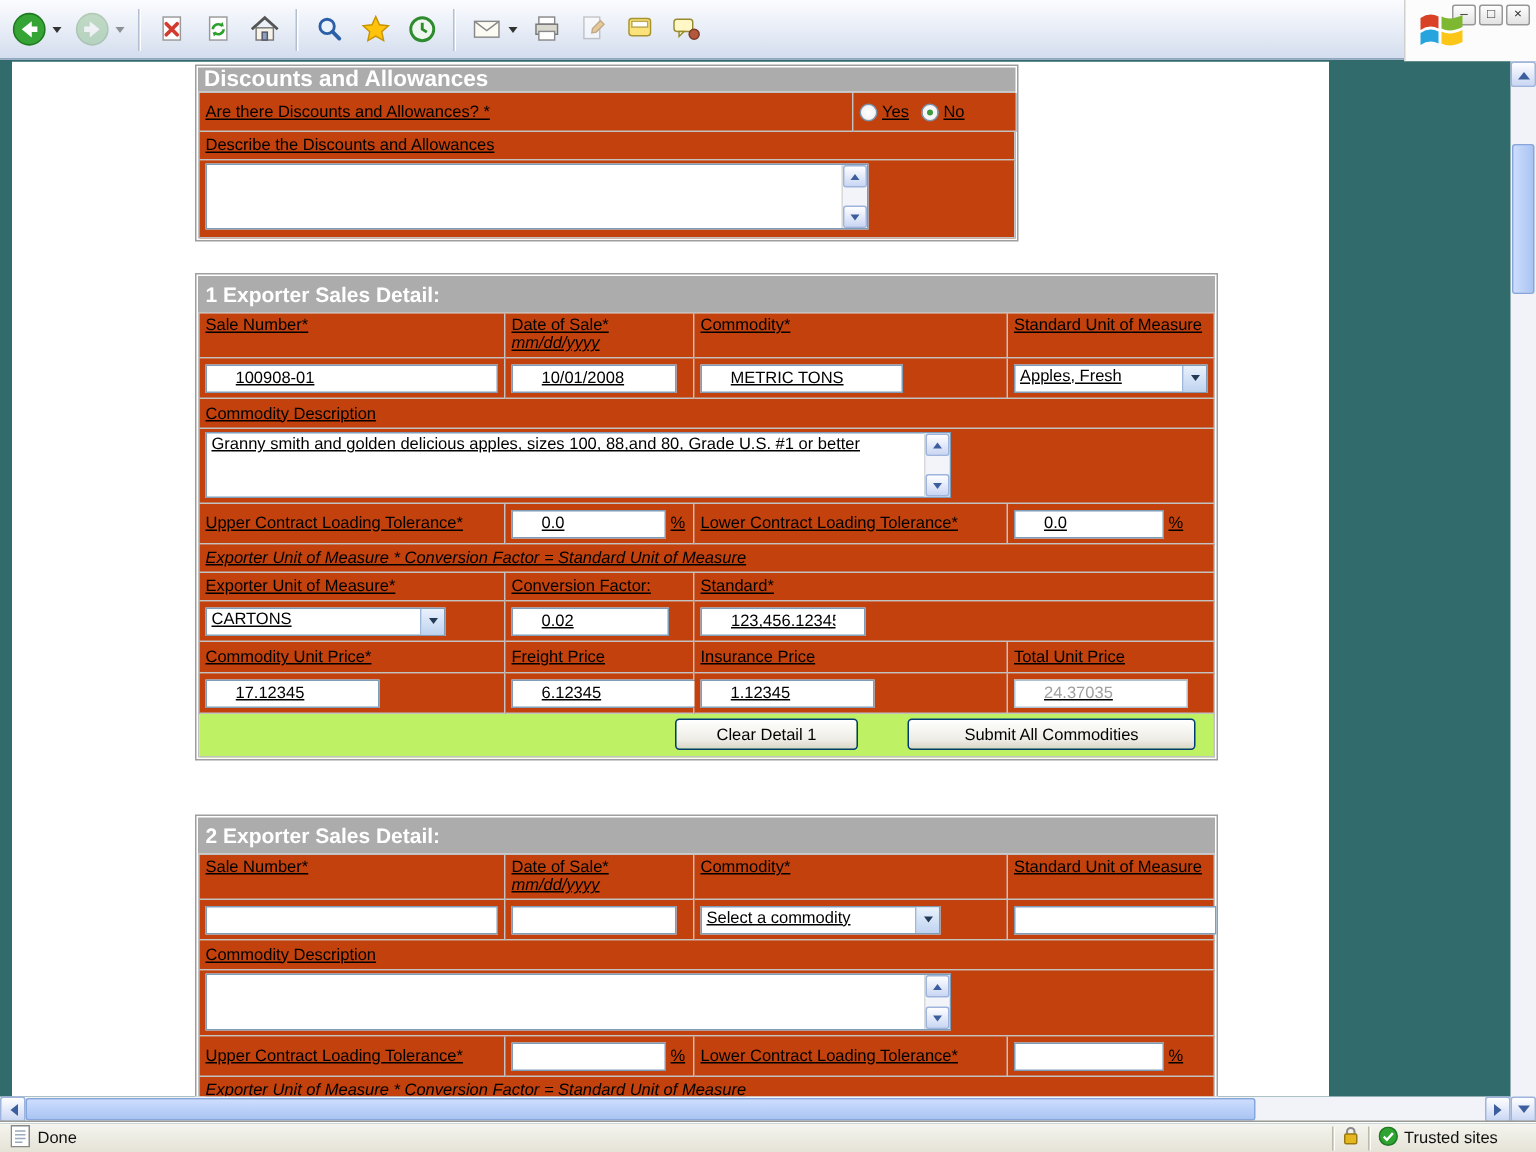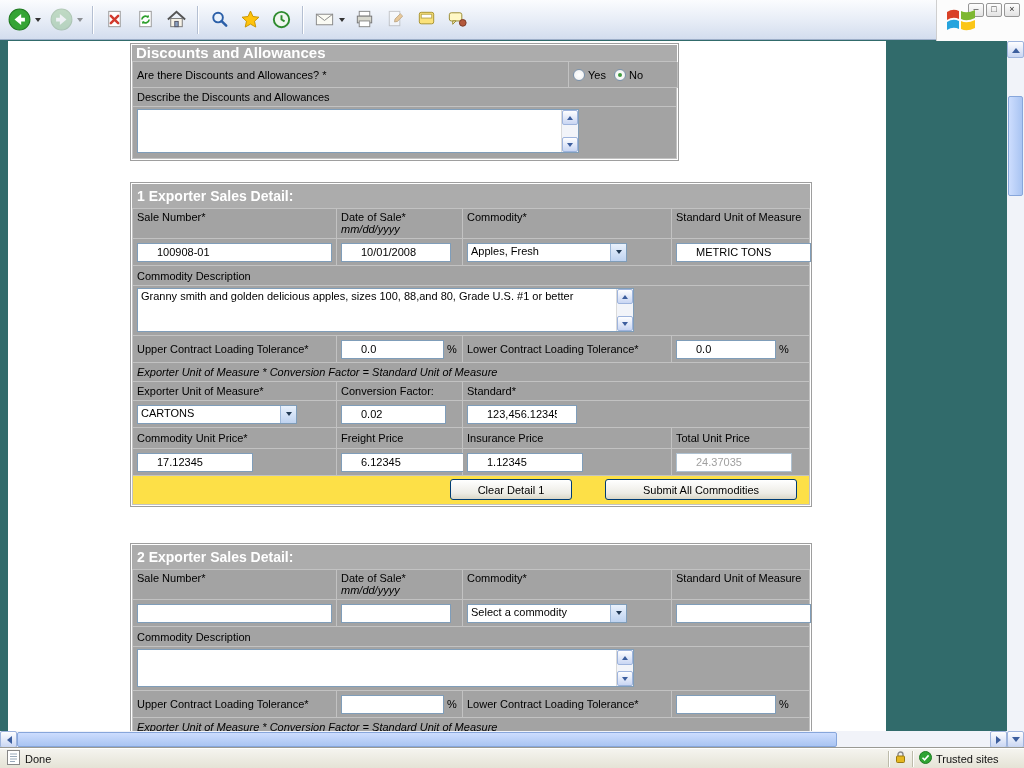--- a/index.html
+++ b/index.html
@@ -41,23 +41,23 @@
   .sec-hdr { background:#ACACAC; color:#FFF; font-weight:bold; }
   .sec-hdr.small { height:16px; font-size:15px; line-height:16px; padding:0 4px; }
   .sec-hdr.big { height:24px; font-size:14px; line-height:24px; padding:0 5px; }
 
   .tbl { border-top:1px solid #C2C2C2; border-left:1px solid #C2C2C2; }
   .row { display:grid; }
   .g4 { grid-template-columns:204px 126px 209px 138px; }
   .g3 { grid-template-columns:204px 126px 347px; }
   .g2d { grid-template-columns:436px 109px; }
   .full { grid-template-columns:1fr; }
-  .c { border-right:1px solid #C2C2C2; border-bottom:1px solid #C2C2C2; background:#a3a3a3;
+  .c { border-right:1px solid #C2C2C2; border-bottom:1px solid #C2C2C2; background:#c2410c;
        padding:2px 4px; display:flex; align-items:center; gap:3px; min-width:0;
-       font-size:11px; color:#000; }
+       font-size:11px; color:#000;text-decoration:underline; }
   .c.top { display:block; padding-top:2px; } .r19>.c{height:19px} .r20>.c{height:20px} .r21>.c{height:21px}
   .r26>.c{height:26px} .r27>.c{height:27px} .r30>.c{height:30px}
   .r44>.c{height:44px} .r50>.c{height:50px} .r52>.c{height:52px}
   .it { font-style:italic; }
 
   
   .txt { height:19px; border:1px solid #7F9DB9; background:#FFF; color:#000;
          font:11px "Liberation Sans",sans-serif; padding:1px 19px; }
   .txt.dis { color:#A0A0A0; border-color:#AEC1D1; }
   .w100{width:100px}.w103{width:103px}.w105{width:105px}.w110{width:110px}.w113{width:130px}
@@ -78,21 +78,21 @@
   .fta { border:1px solid #7F9DB9; background:#FFF; display:flex; }
   .fta-text { flex:1; padding:1px 3px; font-size:11px; line-height:13px; overflow:hidden; }
   .fta-sb { width:17px; background:#F2F4F9; border-left:1px solid #DADADA;
             display:flex; flex-direction:column; justify-content:space-between; }
   .fta-btn { height:15px; background:linear-gradient(#FEFEFF,#C9D6F3); border:1px solid #9EB4DD;
              border-radius:2px; display:flex; align-items:center; justify-content:center; }
   .xp-btn { height:21px; border:1px solid #003C74; border-radius:3px;
             background:linear-gradient(180deg,#FFFFFF,#EDECE5 70%,#DAD7C7);
             font:11px "Liberation Sans",sans-serif; color:#000; }
   .btnrow { display:flex; justify-content:flex-end; gap:33px; padding:3px 12px 4px 0;
-            border-right:1px solid #C2C2C2; border-bottom:1px solid #C2C2C2; background:#fde047; }
+            border-right:1px solid #C2C2C2; border-bottom:1px solid #C2C2C2; background:#bef264; }
   .bw1{width:122px} .bw2{width:192px}
 
   
   .vscroll { position:absolute; top:41px; right:0; width:17px; bottom:20px; background:#F1F3F9; }
   .hscroll { position:absolute; left:0; right:17px; bottom:20px; height:17px; background:#F1F3F9; }
   .sb-btn { position:absolute; width:17px; height:17px; background:linear-gradient(#FEFEFF,#C9D6F3);
             border:1px solid #9EB4DD; border-radius:2px; display:flex; align-items:center; justify-content:center; }
   .sb-up{top:0;left:0} .sb-dn{bottom:0;left:0} .sb-lf{left:0;top:0} .sb-rt{right:0;top:0}
   .tri { width:0; height:0; }
   .t-up{border:4px solid transparent;border-bottom:5px solid #3C5E9E;margin-top:-3px}
@@ -306,30 +306,30 @@
               <div class="c top"><span>Standard Unit of Measure</span></div>
             </div>
             <div class="row g4 r27">
               <div class="c">
                   <input class="txt w197" value="100908-01" style="">
                 </div>
               <div class="c">
                   <input class="txt w110" value="10/01/2008" style="">
                 </div>
               <div class="c">
+                  <input class="txt w135" value="METRIC TONS" style="">
+                </div>
+              <div class="c">
                 <div class="combo w160">
                   <span class="combo-text">Apples, Fresh</span>
                   <span class="combo-btn">
                       <span class="tri-d"></span>
                     </span>
                 </div>
               </div>
-              <div class="c">
-                  <input class="txt w135" value="METRIC TONS" style="">
-                </div>
             </div>
             <div class="row full r20">
               <div class="c">
                   <span>Commodity Description</span>
                 </div>
             </div>
             <div class="row full r50">
               <div class="c top">
                 <div class="fta" style="width:497px;height:44px">
                   <div class="fta-text">Granny smith and golden delicious apples, sizes 100, 88,and 80, Grade U.S. #1 or better</div>

